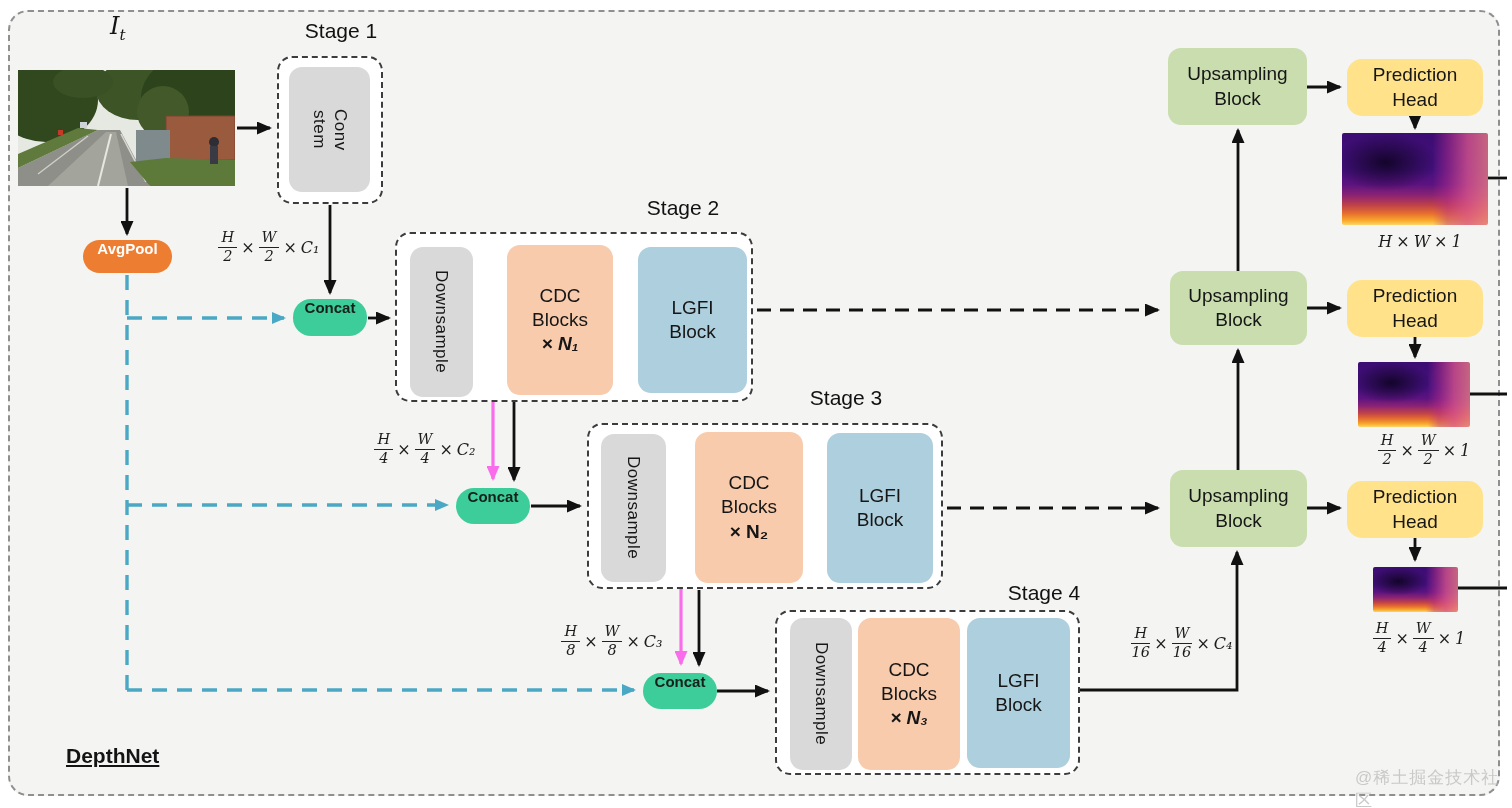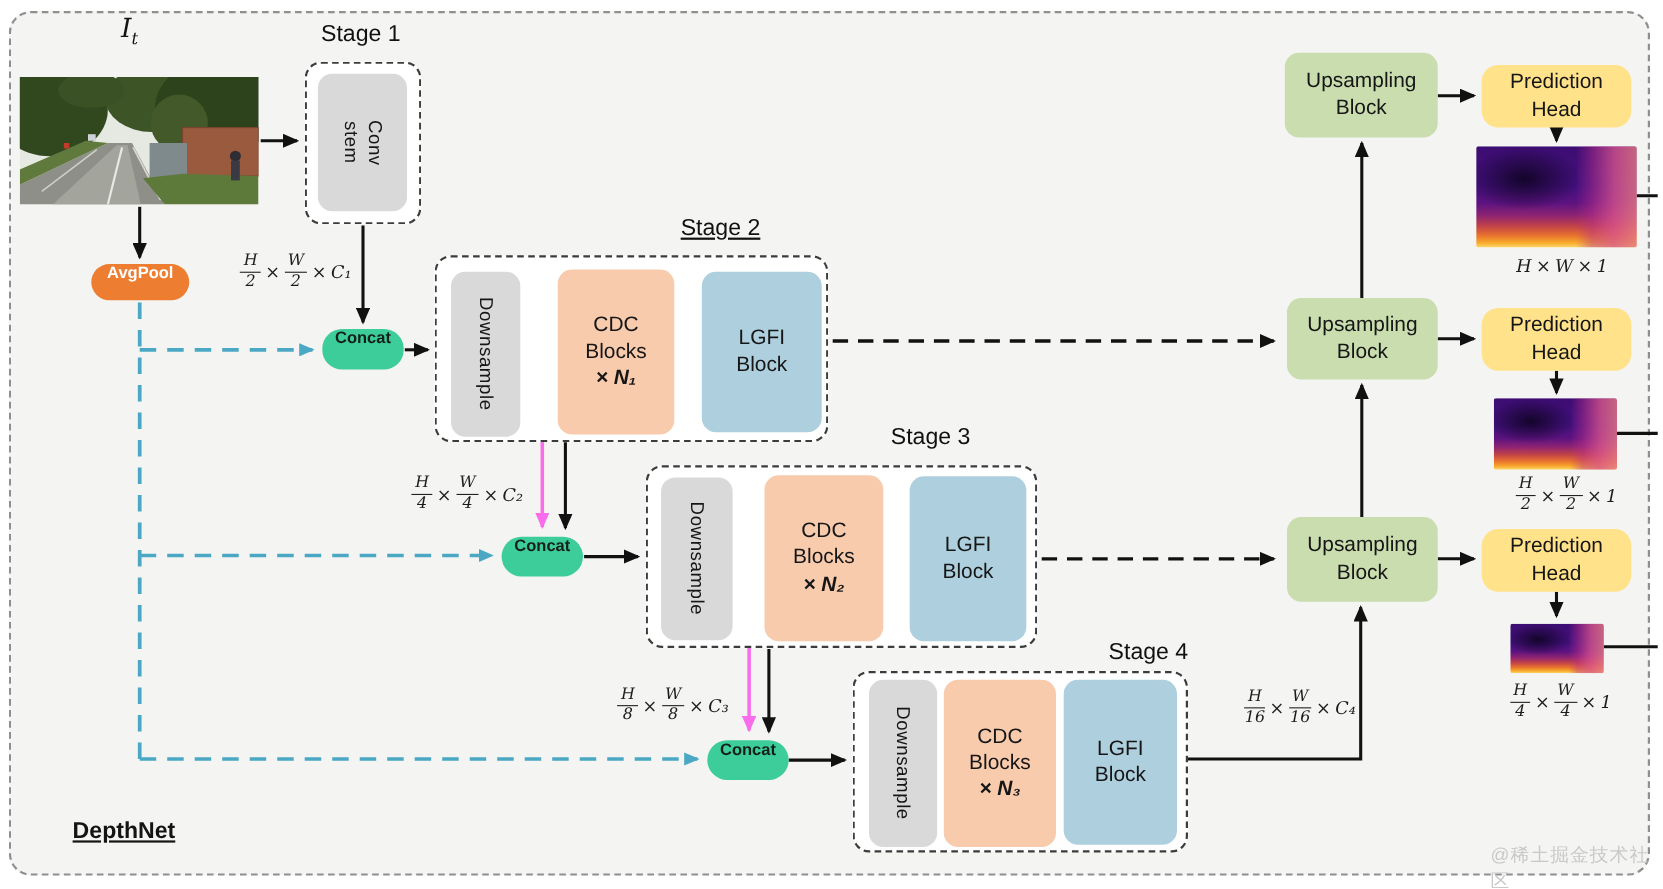--- a/index.html
+++ b/index.html
@@ -127,21 +127,21 @@
       <rect x="192" y="76" width="8" height="18" fill="#3a3a44"></rect>
       <rect x="62" y="52" width="7" height="6" fill="#cdd3d6"></rect>
       <rect x="40" y="60" width="5" height="5" fill="#c23a2a"></rect>
     </svg>
   </div>
 
   <div class="abs pill avg" style="left: 83px; top: 240px; width: 89px; height: 33px; background: rgb(237, 125, 49);">
     <span>AvgPool</span>
   </div>
 
-  <div class="abs stagelabel" style="left:283px;top:19px;width:90px;">Stage 1</div>
+  <div class="abs stagelabel" style="left:296px;top:19px;width:90px;">Stage 1</div>
   <div class="abs stagebox" style="left:277px;top:56px;width:106px;height:148px;"></div>
   <div class="abs blk" style="left: 289px; top: 67px; width: 81px; height: 125px; font-size: 19px; background: rgb(217, 217, 217);">
     <div class="vtext">
       <span>Conv</span>
         <span>stem</span>
     </div>
   </div>
 
   <div class="abs dim" style="left:214px;top:225px;width:110px;height:44px;">
       <span class="frac">
@@ -199,21 +199,21 @@
   <div class="abs pill" style="left: 293px; top: 299px; width: 74px; height: 37px; background: rgb(60, 205, 155);">
     <span>Concat</span>
   </div>
   <div class="abs pill" style="left: 456px; top: 488px; width: 74px; height: 36px; background: rgb(60, 205, 155);">
     <span>Concat</span>
   </div>
   <div class="abs pill" style="left: 643px; top: 673px; width: 74px; height: 36px; background: rgb(60, 205, 155);">
     <span>Concat</span>
   </div>
 
-  <div class="abs stagelabel" style="left:610px;top:196px;width:90px;text-decoration:underline;">Stage 2</div>
+  <div class="abs stagelabel" style="left:638px;top:196px;width:90px;">Stage 2</div>
   <div class="abs stagebox" style="left:395px;top:232px;width:358px;height:170px;"></div>
   <div class="abs blk" style="left: 410px; top: 247px; width: 63px; height: 150px; background: rgb(217, 217, 217);">
     <div class="vtext">Downsample</div>
   </div>
   <div class="abs blk" style="left: 507px; top: 245px; width: 106px; height: 150px; background: rgb(248, 203, 173);">
     <span>CDC</span>
       <span>Blocks</span>
       <span style="font-style:italic;font-weight:bold;">× N₁</span>
   </div>
   <div class="abs blk" style="left: 638px; top: 247px; width: 109px; height: 146px; background: rgb(174, 207, 221);">
@@ -222,21 +222,21 @@
   </div>
 
   <div class="abs stagelabel" style="left:801px;top:386px;width:90px;">Stage 3</div>
   <div class="abs stagebox" style="left:587px;top:423px;width:356px;height:166px;"></div>
   <div class="abs blk" style="left: 601px; top: 434px; width: 65px; height: 148px; background: rgb(217, 217, 217);">
     <div class="vtext">Downsample</div>
   </div>
   <div class="abs blk" style="left: 695px; top: 432px; width: 108px; height: 151px; background: rgb(248, 203, 173);">
     <span>CDC</span>
       <span>Blocks</span>
-      <span style="font-style:italic;font-weight:bold;">× N₂</span>
+      <span style="font-weight:bold;">× N₂</span>
   </div>
   <div class="abs blk" style="left: 827px; top: 433px; width: 106px; height: 150px; background: rgb(174, 207, 221);">
     <span>LGFI</span>
       <span>Block</span>
   </div>
 
   <div class="abs stagelabel" style="left:999px;top:581px;width:90px;">Stage 4</div>
   <div class="abs stagebox" style="left:775px;top:610px;width:305px;height:165px;"></div>
   <div class="abs blk" style="left: 790px; top: 618px; width: 62px; height: 152px; background: rgb(217, 217, 217);">
     <div class="vtext">Downsample</div>

